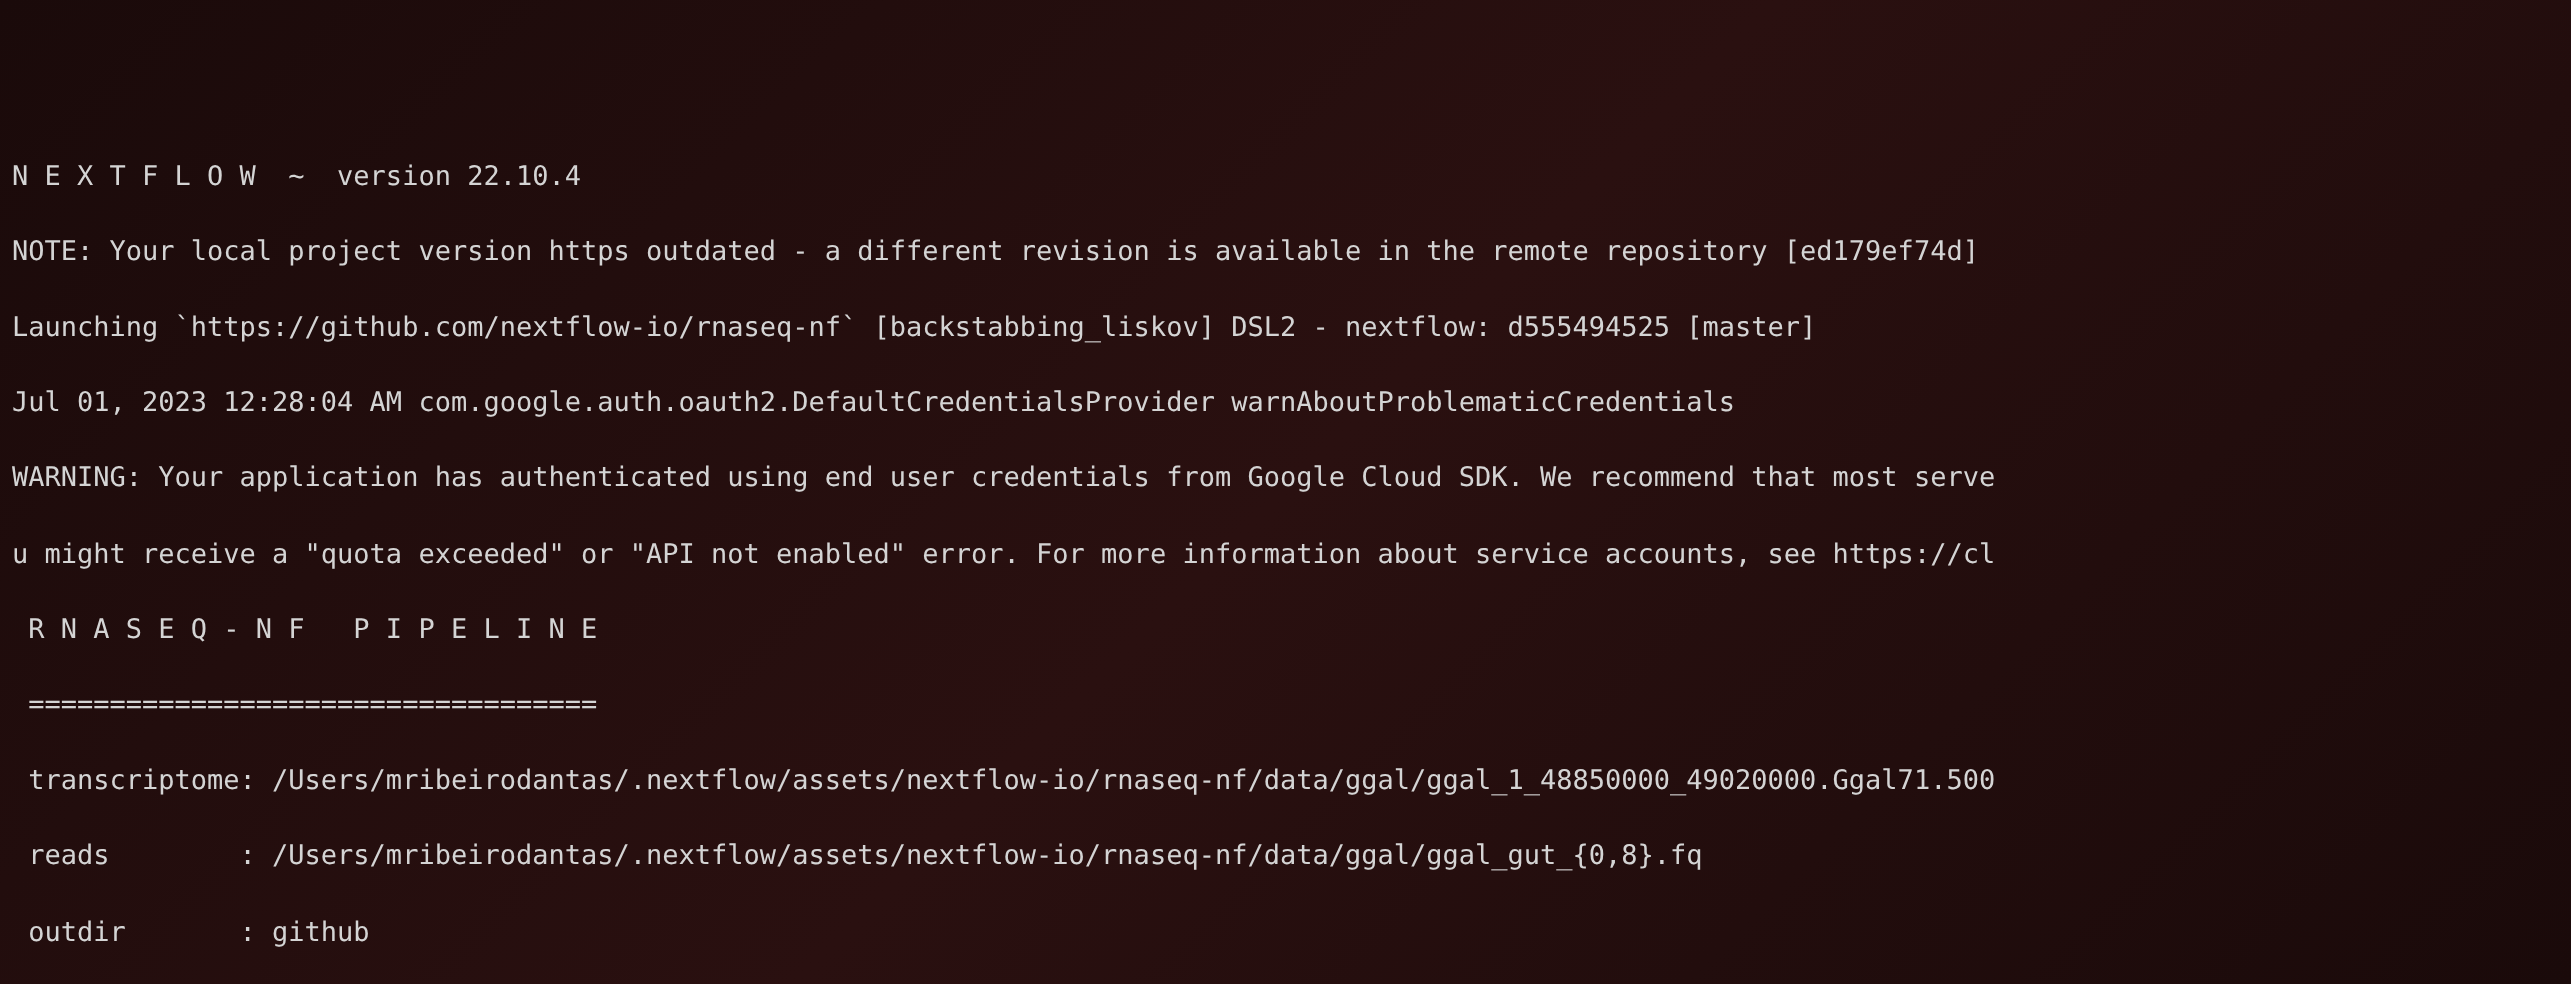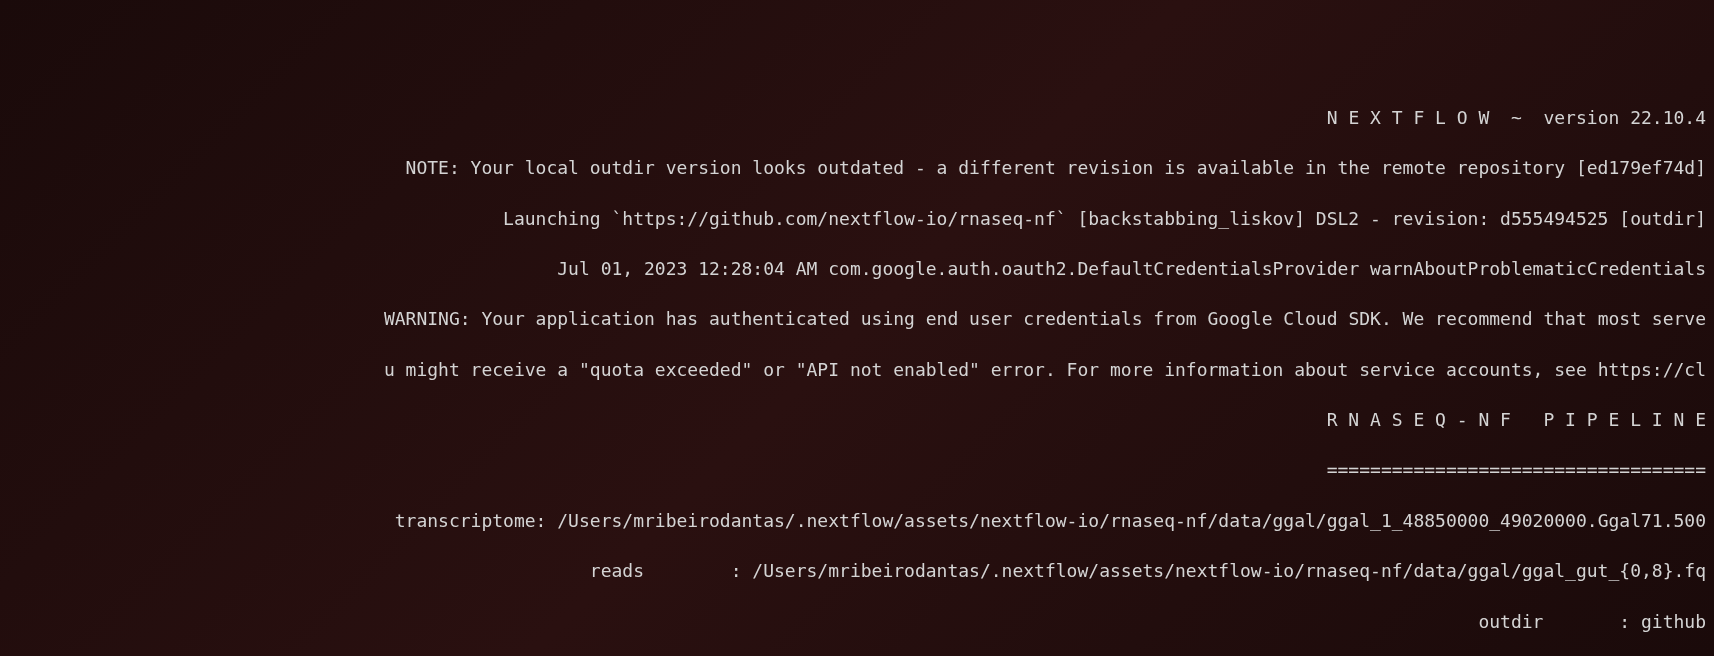--- a/index.html
+++ b/index.html
@@ -1,19 +1,18 @@
 <!DOCTYPE html>
 <html><head>
   <meta charset="utf-8">
   <style>
     * {
       margin: 0;
       padding: 0;
       box-sizing: border-box;
-      text-align: right;
     }
     body {
       background: linear-gradient(135deg, #1a0a0a 0%, #2a1010 50%, #1a0a0a 100%);
       background-color: #1a0a0a;
       color: #d4d4d4;
       font-family: 'Menlo', 'Monaco', 'Consolas', monospace;
       font-size: 18px;
       line-height: 1.4;
       padding: 4px 8px;
       width: 1714px;
@@ -24,22 +23,22 @@
     .line {
       display: block;
     }
   </style>
 </head>
 <body>
 
 
 
 <span class="line">N E X T F L O W  ~  version 22.10.4</span>
-<span class="line">NOTE: Your local outdir version looks outdated - a different revision is available in the remote repository [ed179ef74d]</span>
-<span class="line">Launching `https://github.com/nextflow-io/rnaseq-nf` [backstabbing_liskov] DSL2 - revision: d555494525 [outdir]</span>
+<span class="line">NOTE: Your local project version https outdated - a different revision is available in the remote repository [ed179ef74d]</span>
+<span class="line">Launching `https://github.com/nextflow-io/rnaseq-nf` [backstabbing_liskov] DSL2 - nextflow: d555494525 [master]</span>
 <span class="line">Jul 01, 2023 12:28:04 AM com.google.auth.oauth2.DefaultCredentialsProvider warnAboutProblematicCredentials</span>
 <span class="line">WARNING: Your application has authenticated using end user credentials from Google Cloud SDK. We recommend that most serve</span>
 <span class="line">u might receive a "quota exceeded" or "API not enabled" error. For more information about service accounts, see https://cl</span>
 <span class="line"> R N A S E Q - N F   P I P E L I N E</span>
 <span class="line"> ===================================</span>
 <span class="line"> transcriptome: /Users/mribeirodantas/.nextflow/assets/nextflow-io/rnaseq-nf/data/ggal/ggal_1_48850000_49020000.Ggal71.500</span>
 <span class="line"> reads        : /Users/mribeirodantas/.nextflow/assets/nextflow-io/rnaseq-nf/data/ggal/ggal_gut_{0,8}.fq</span>
 <span class="line"> outdir       : github</span>
 
 

